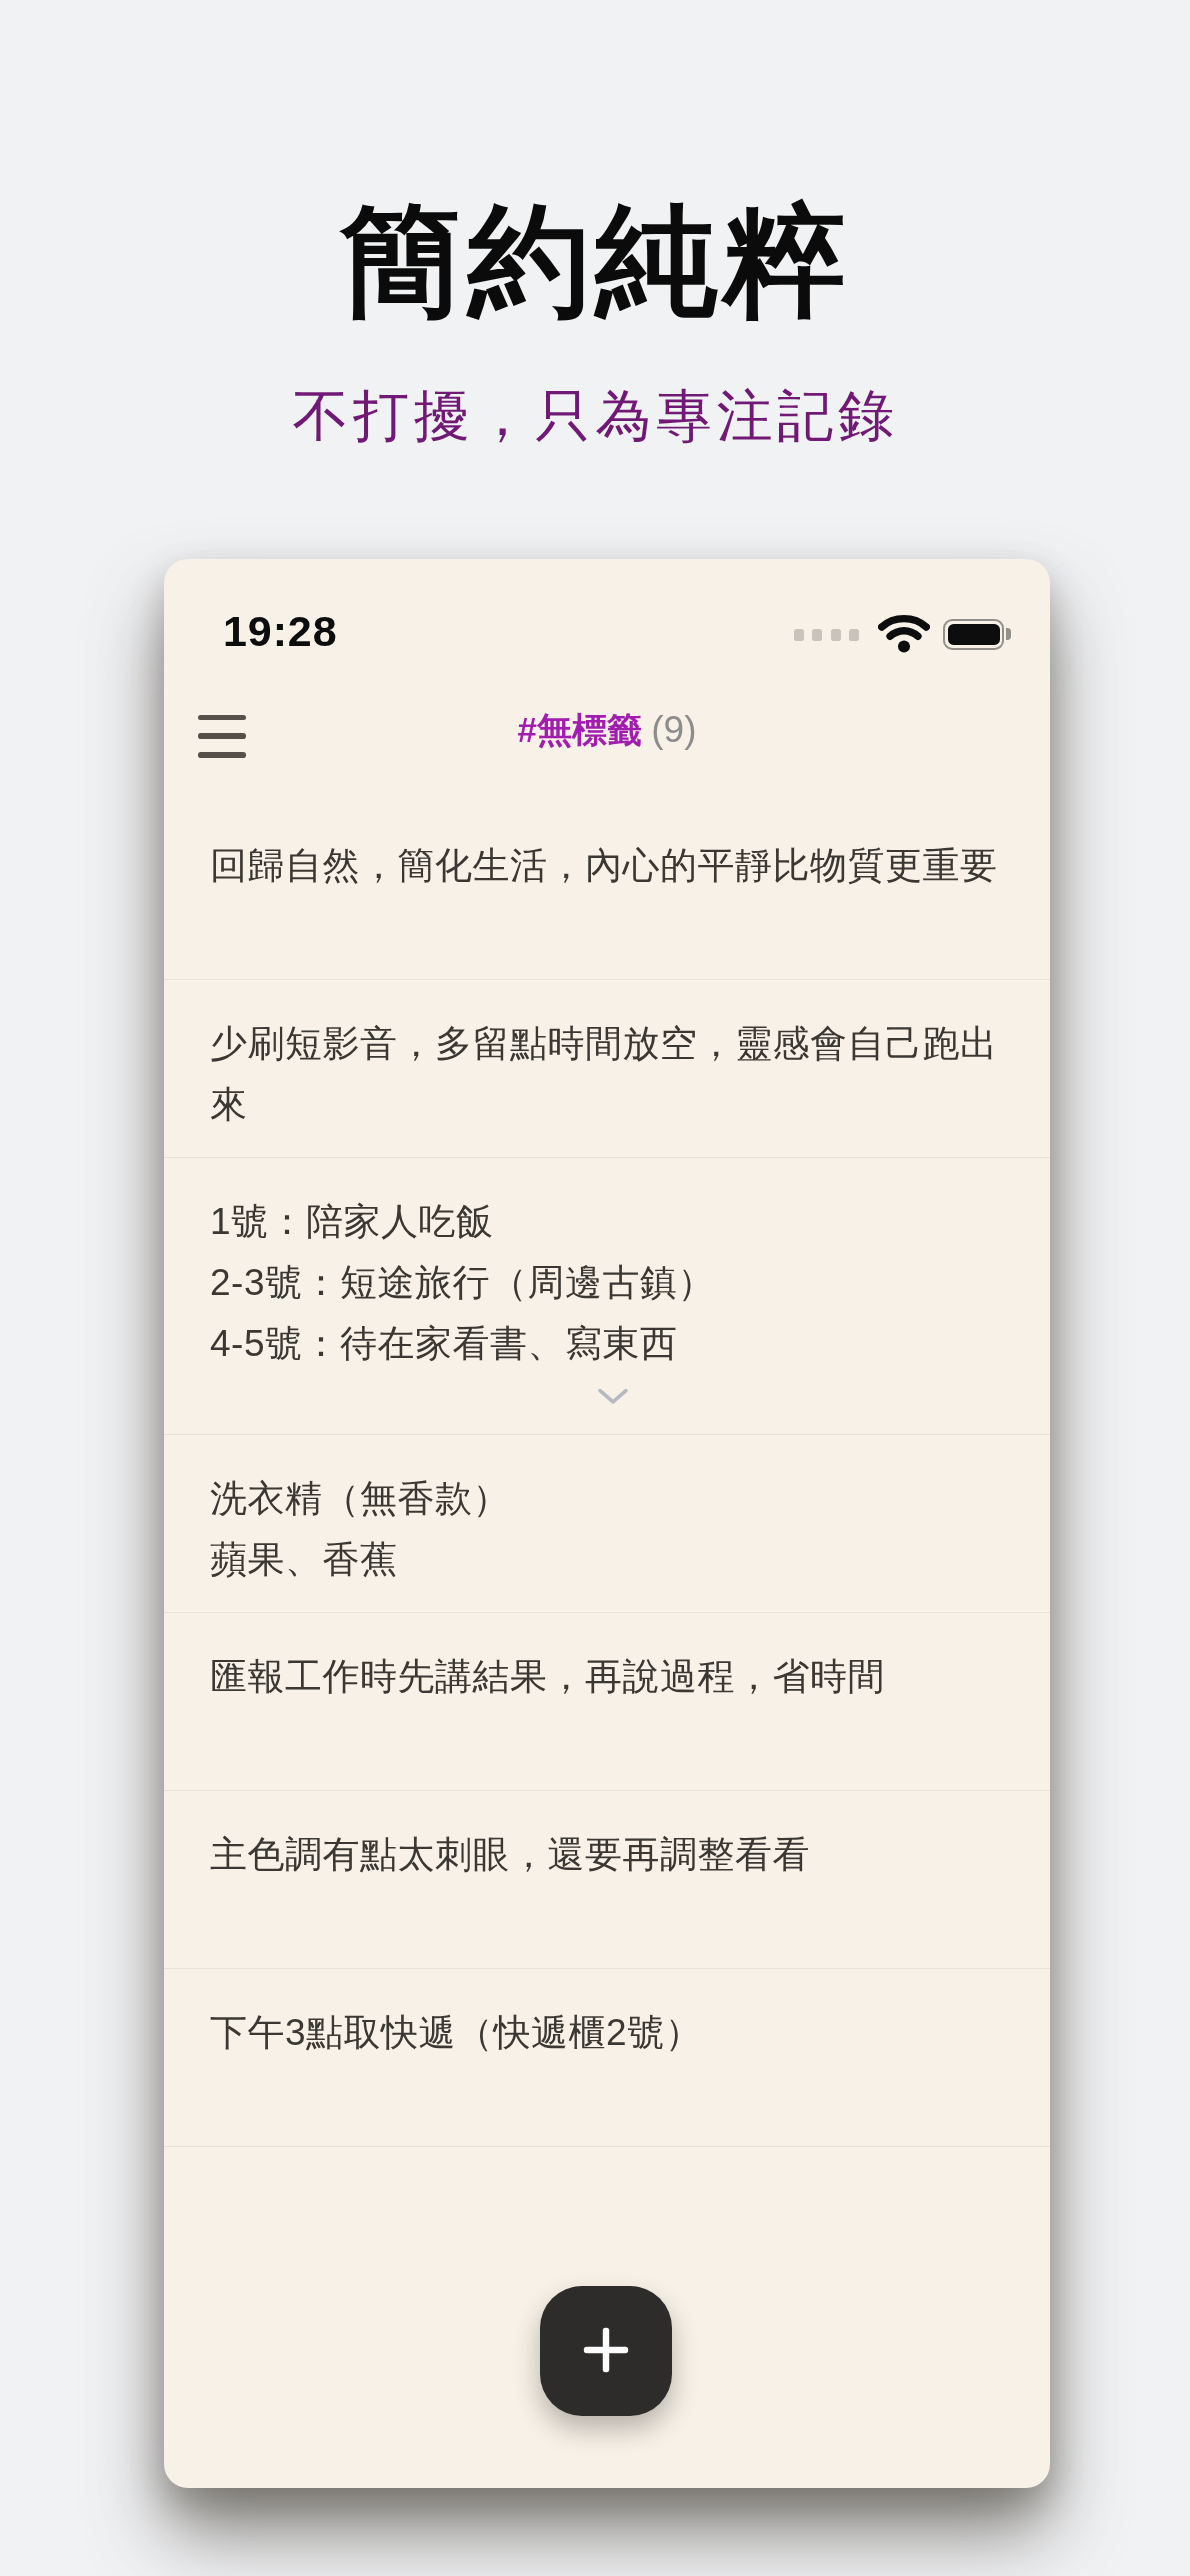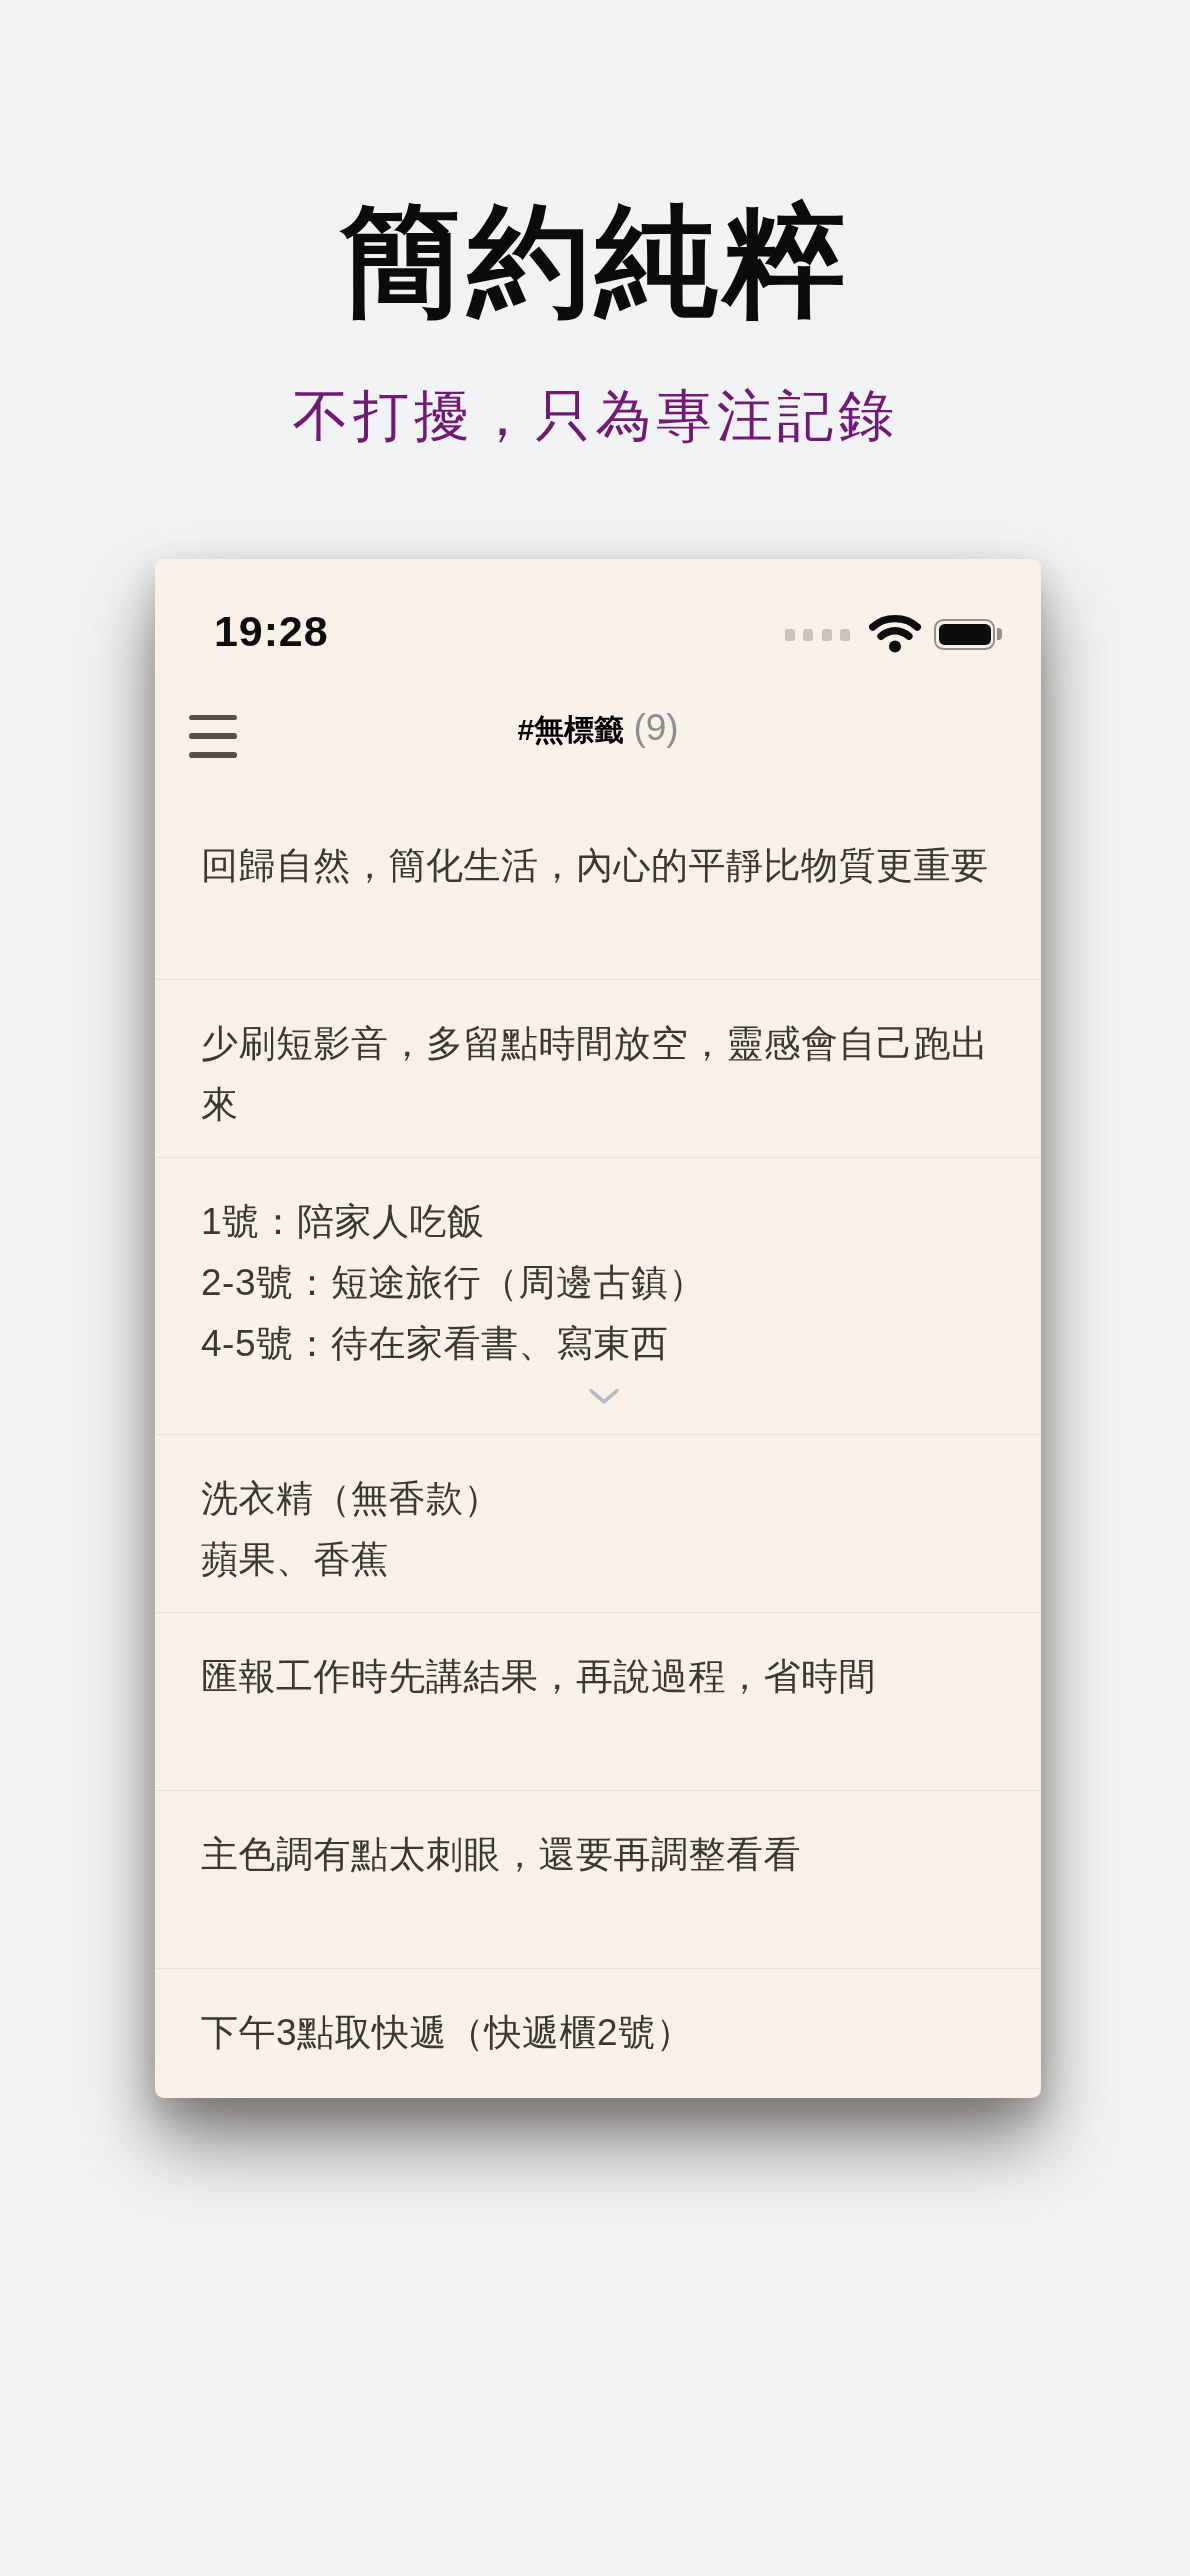--- a/index.html
+++ b/index.html
@@ -25,24 +25,24 @@
     margin-top: 54px;
     font-size: 56px;
     font-weight: 400;
     letter-spacing: 4.6px;
     color: #701a75;
   }
 
   
   .phone {
     position: absolute;
-    left: 155px; top: 559px;
-    width: 886px; height: 1539px;
+    left: 164px; top: 559px;
+    width: 886px; height: 1929px;
     background: #f7f1e7;
-    border-radius: 9px;
+    border-radius: 24px;
     box-shadow: 0 45px 74px -3.7px rgba(84,81,74,0.72), 0 15px 33px rgba(84,81,74,0.30);
     overflow: hidden;
   }
 
   
   .status-bar {
     position: absolute; top: 0; left: 0; right: 0;
     height: 104px;
     display: flex; align-items: flex-end; justify-content: space-between;
     padding: 0 46px 7.4px 59px;
@@ -62,21 +62,21 @@
     position: absolute; left: 34px; top: 16.7px;
     width: 48px; height: 43px;
     display: flex; flex-direction: column; justify-content: space-between;
     cursor: pointer;
   }
   .hamburger i { display: block; width: 48px; height: 5.6px; border-radius: 2.8px; background: #55504a; }
   .header-title-wrap {
     position: absolute; left: 0; right: 0; top: 9.3px;
     text-align: center; white-space: nowrap;
   }
-  .header-title { font-size: 30px; font-weight: 700; color: #000000; }
+  .header-title { font-size: 35px; font-weight: 700; color: #a21caf; }
   .header-count { font-size: 37px; font-weight: 400; color: #8d8d8d; margin-left: 9.3px; }
 
   
   .notes-list { position: absolute; top: 243px; left: 0; right: 0; }
   .note-row {
     min-height: 178px;
     padding: 33px 34px 13px 46px;
     border-bottom: 1.9px solid #e7e2d8;
   }
   .note-text { font-size: 37px; line-height: 61px; color: #3b3833; letter-spacing: 0.5px; }

